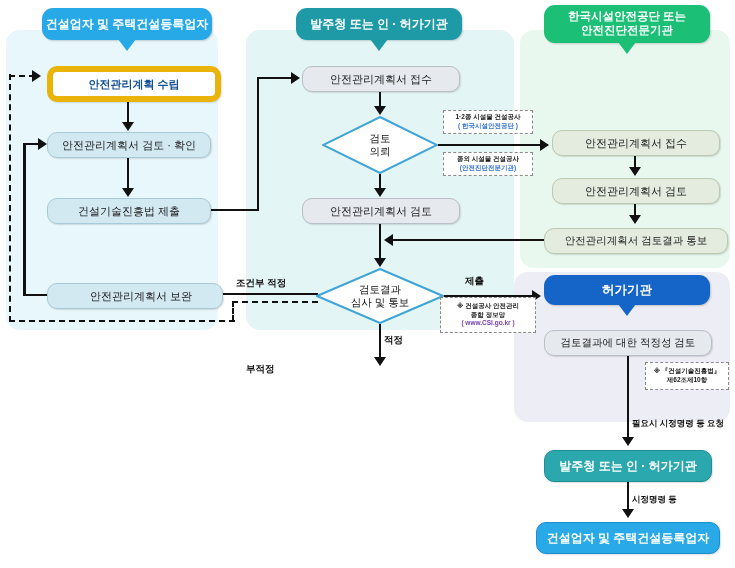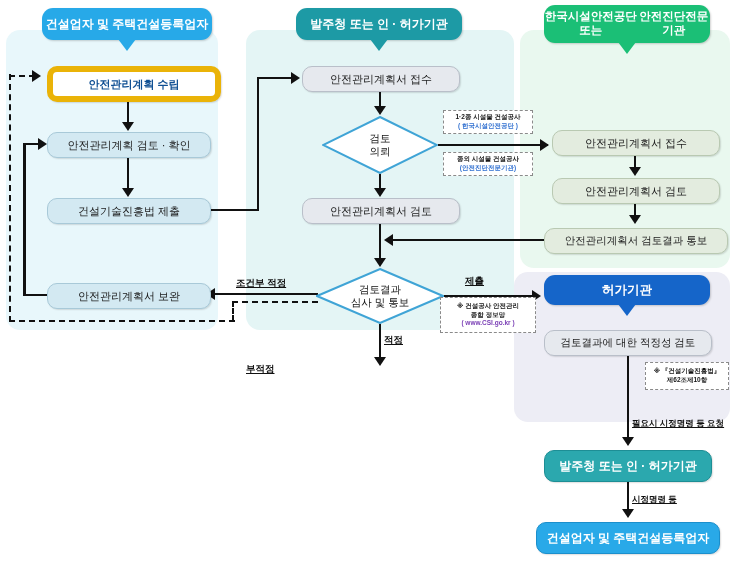--- a/index.html
+++ b/index.html
@@ -98,21 +98,21 @@
     z-index:6;
     padding:1px 2px;
     box-sizing:border-box;
   }
   .note .sub{color:#2f6fd0;font-weight:bold;}
   .note .url{color:#7a3fb5;font-weight:bold;}
 
   
   .elabel{
     position:absolute;font-size:9.5px;font-weight:bold;color:#111;
-    z-index:6;white-space:nowrap;text-decoration:underline;
+    z-index:6;white-space:nowrap;
   }
   .elabel.sm{font-size:8.5px;}
 </style>
 </head>
 <body>
 
 <div id="stage">
 
   <div class="panel panel-blue" style="left:6px;  top:30px; width:212px; height:300px;"></div>
   <div class="panel panel-teal" style="left:246px; top:30px; width:268px; height:300px;"></div>
@@ -122,39 +122,39 @@
   <div class="banner b-blue" style="left:42px; top:8px; width:170px; height:32px; font-size:12px;">
     <span>건설업자 및 주택건설등록업자</span>
     <span class="tail"></span>
   </div>
 
   <div class="banner b-teal" style="left:296px; top:8px; width:166px; height:32px; font-size:12px;">
     <span>발주청 또는 인 · 허가기관</span>
     <span class="tail"></span>
   </div>
 
-  <div class="banner b-green" style="left:544px; top:5px; width:166px; height:38px; font-size:11.5px; flex-direction:row;">
+  <div class="banner b-green" style="left:544px; top:5px; width:166px; height:38px; font-size:11.5px; flex-direction:column;">
     <span>한국시설안전공단 또는</span>
     <span>안전진단전문기관</span>
     <span class="tail"></span>
   </div>
 
   <div class="box box-white" style="left:47px; top:66px; width:162px; height:24px; font-size:11px;">
     <span>안전관리계획 수립</span>
   </div>
 
   <div class="box box-lblue" style="left:47px; top:132px; width:162px; height:24px;">
-    <span>안전관리계획 검토 · 확인</span>
+    <span>안전관리계획서 검토 · 확인</span>
   </div>
 
   <div class="box box-lblue" style="left:47px; top:198px; width:162px; height:24px;">
     <span>건설기술진흥법 제출</span>
   </div>
 
-  <div class="box box-lblue" style="left:47px; top:283px; width:162px; height:24px;">
+  <div class="box box-lblue" style="left:47px; top:283px; width:162px; height:24px;padding-left:12px;">
     <span>안전관리계획서 보완</span>
   </div>
 
   <div class="box box-lgray" style="left:302px; top:66px; width:156px; height:24px;">
     <span>안전관리계획서 접수</span>
   </div>
 
   <div class="diamond-wrap" style="left:322px; top:116px; width:116px; height:58px;">
     <svg width="116" height="58" viewBox="0 0 116 58">
       <polygon points="58,1 115,29 58,57 1,29" fill="#ffffff" stroke="#3fa4d6" stroke-width="2"></polygon>

